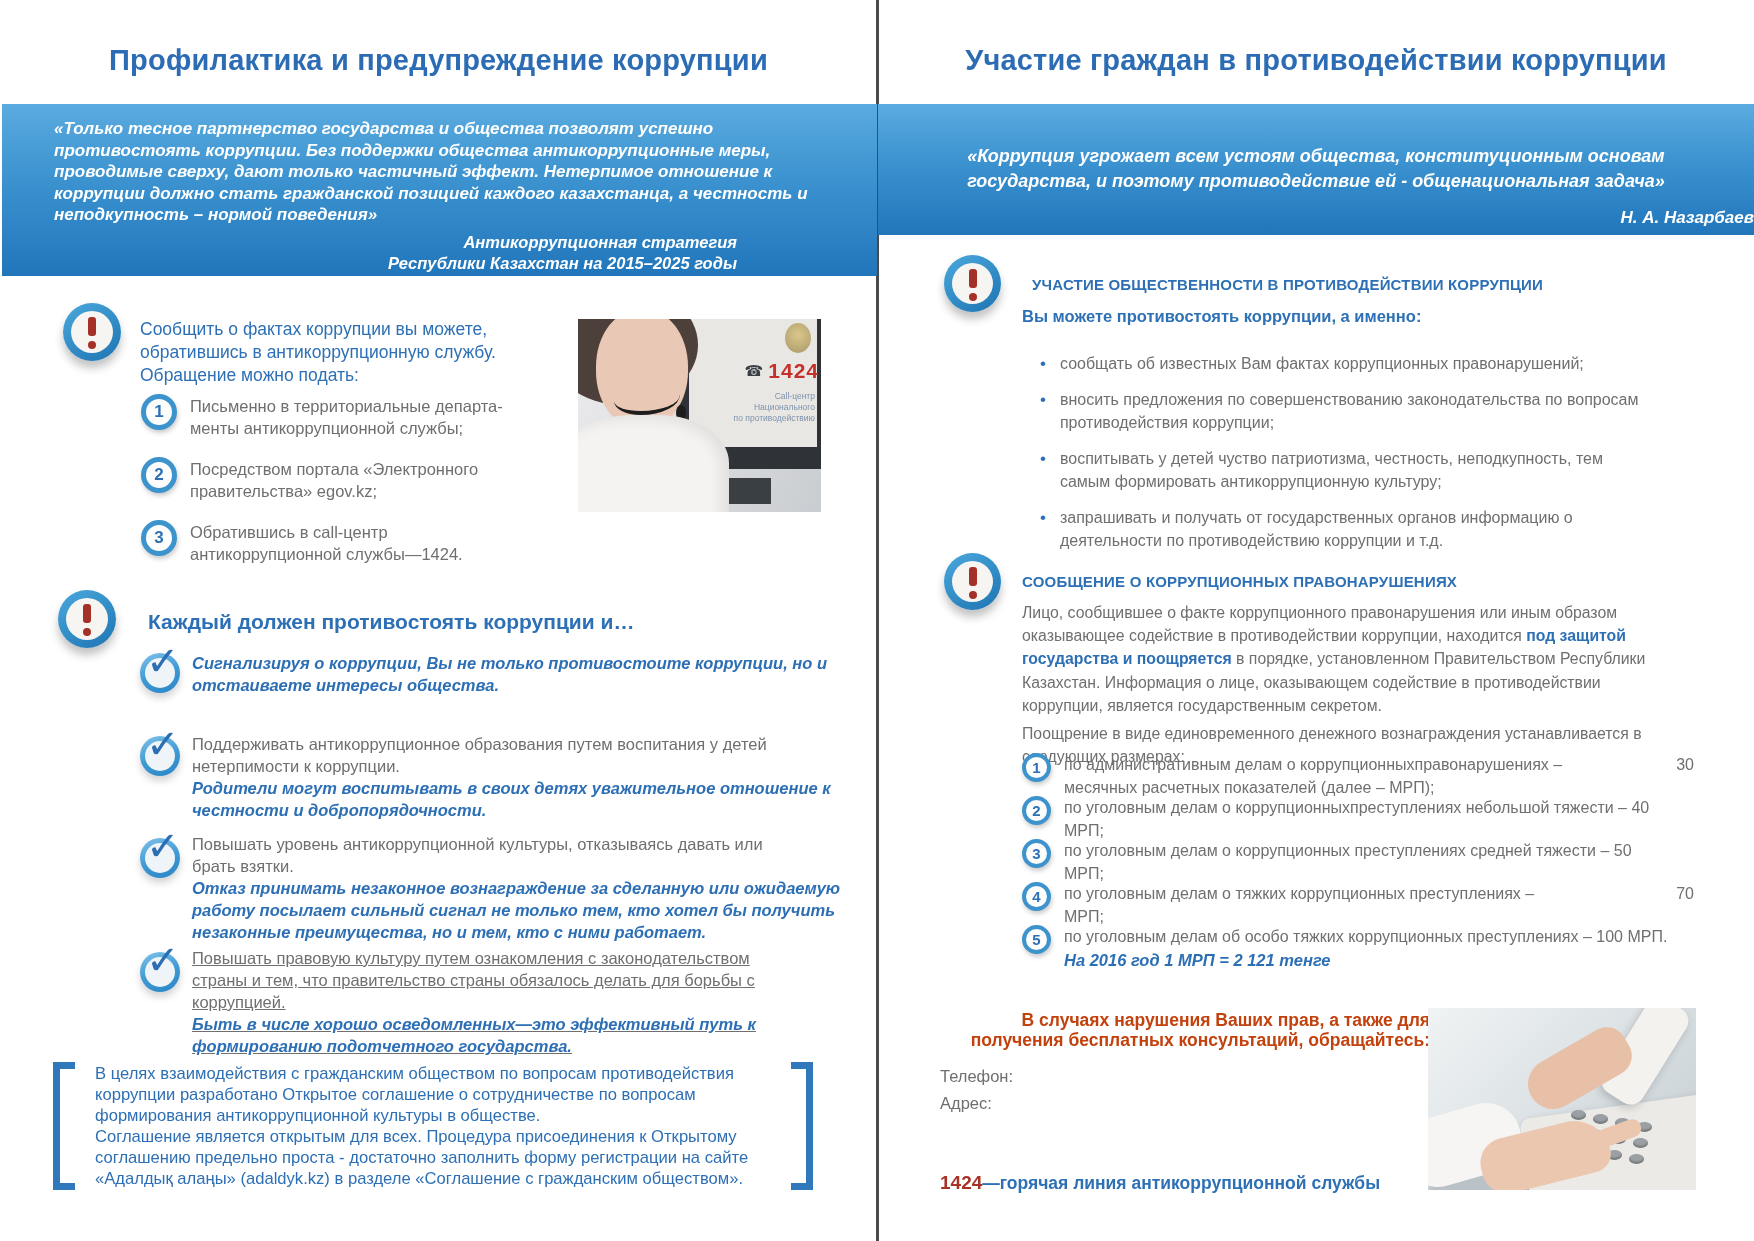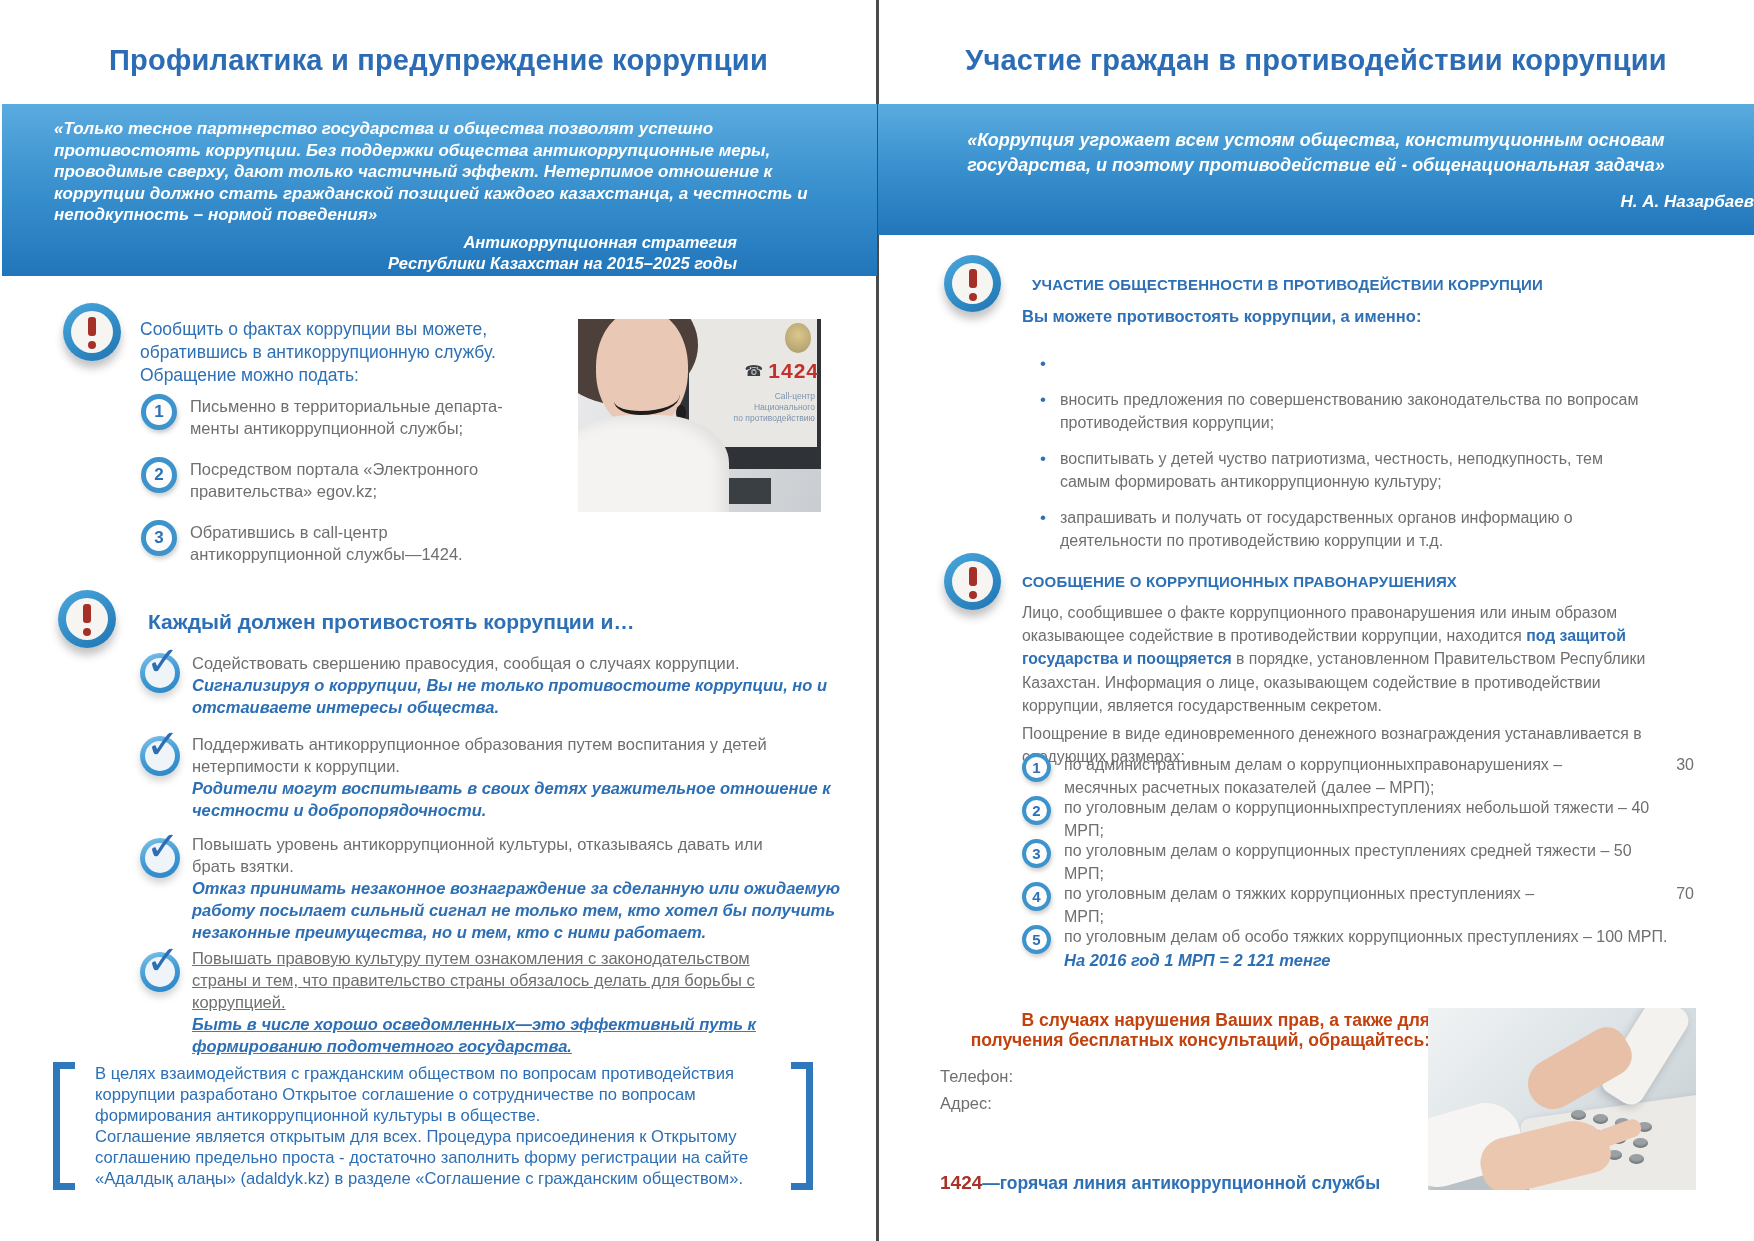--- a/index.html
+++ b/index.html
@@ -15,21 +15,21 @@
   .page-title{top:44px;font-size:29px;font-weight:bold;color:#2c6cb4;text-align:center;letter-spacing:.2px;}
   .page-title.left{left:0;width:877px;}
   .page-title.right{left:878px;width:876px;}
 
   
   .bluebox{background:linear-gradient(180deg,#5aabdf 0%,#3b92cf 45%,#2176bb 100%);color:#fff;}
   .bluebox.left{left:2px;top:104px;width:875px;height:172px;}
   .bluebox.right{left:878px;top:104px;width:876px;height:131px;}
   .quote{font-style:italic;font-weight:bold;font-size:17px;line-height:21.5px;}
   .bluebox.left .quote{padding:14px 40px 0 52px;}
-  .bluebox.right .quote{padding:24px 40px 0 40px;font-size:18px;line-height:25px;text-align:center;}
+  .bluebox.right .quote{padding:40px 40px 0 40px;font-size:18px;line-height:25px;text-align:center;}
   .attrib{font-style:italic;font-weight:bold;font-size:16.5px;line-height:21px;text-align:right;}
   .bluebox.left .attrib{padding-right:140px;margin-top:6px;}
   .bluebox.right .attrib{margin-top:13px;font-size:17px;}
 
   
   .excl{width:58px;height:58px;border-radius:50%;
         background:linear-gradient(145deg,#4aa8dc 0%,#1e74b2 100%);
         box-shadow:0 7px 9px rgba(40,40,40,.28);position:absolute;}
   .excl .inner{position:absolute;inset:8px;background:#f6f5f2;border-radius:50%;}
   .excl .bar{position:absolute;left:25px;top:14px;width:8px;height:19px;border-radius:3px;background:#a43028;}
@@ -179,21 +179,20 @@
     <div class="bar"></div>
     <div class="pt"></div>
 </div>
 <div class="abs big-head" style="left:148px;top:610px;">Каждый должен противостоять коррупции и…</div>
 
 <div class="checkbadge" style="left:140px;top:645px;">
   <div class="circ"></div>
     <div class="tick">✓</div>
 </div>
 <div class="abs" style="left:192px;top:652px;width:650px;">
-  <div class="gray-text pre">Содействовать свершению правосудия, сообщая о случаях коррупции.</div>
   <div class="blue-note pre">Сигнализируя о коррупции, Вы не только противостоите коррупции, но и
 отстаиваете интересы общества.</div>
 </div>
 
 <div class="checkbadge" style="left:140px;top:728px;">
   <div class="circ"></div>
     <div class="tick">✓</div>
 </div>
 <div class="abs" style="left:192px;top:733px;width:650px;">
   <div class="gray-text pre">Поддерживать антикоррупционное образования путем воспитания у детей
@@ -249,20 +248,21 @@
   <div class="inner"></div>
     <div class="bar"></div>
     <div class="pt"></div>
 </div>
 <div class="abs caps-head" style="left:1032px;top:276px;width:650px;">УЧАСТИЕ ОБЩЕСТВЕННОСТИ В ПРОТИВОДЕЙСТВИИ КОРРУПЦИИ</div>
 <div class="abs sub-head" style="left:1022px;top:307px;">Вы можете противостоять коррупции, а именно:</div>
 
 <div class="abs" style="left:1040px;top:352px;width:640px;display:flex;flex-direction:column;gap:13px;">
   <div class="bullet-row">
     <span class="bullet-dot">•</span>
+    <span class="bullet-text pre">сообщать об известных Вам фактах коррупционных правонарушений;</span>
   </div>
   <div class="bullet-row">
     <span class="bullet-dot">•</span>
     <span class="bullet-text pre">вносить предложения по совершенствованию законодательства по вопросам
 противодействия коррупции;</span>
   </div>
   <div class="bullet-row">
     <span class="bullet-dot">•</span>
     <span class="bullet-text pre">воспитывать у детей чуство патриотизма, честность, неподкупность, тем
 самым формировать антикоррупционную культуру;</span>

